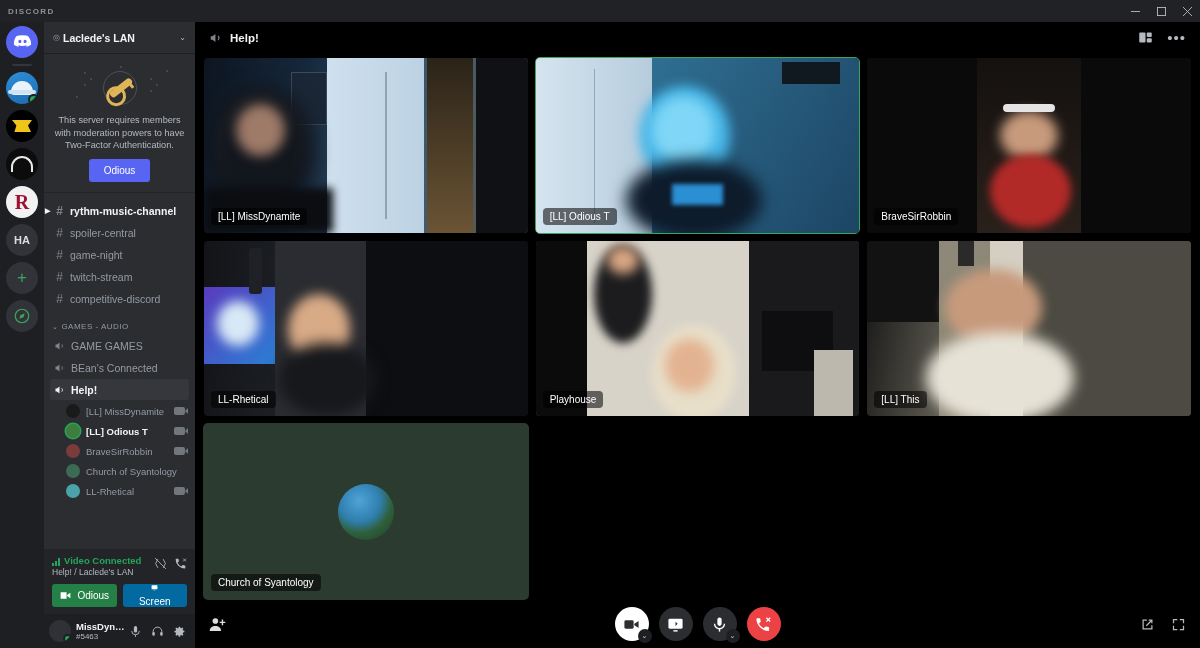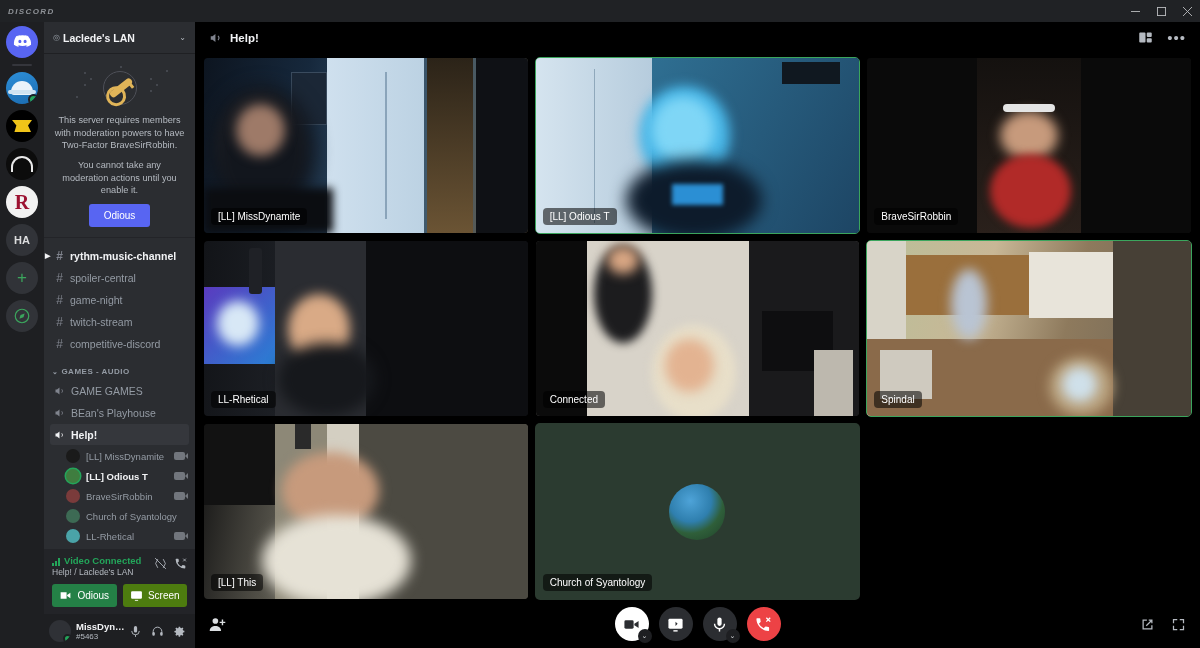--- a/index.html
+++ b/index.html
@@ -11,21 +11,21 @@
   }
   .app { position: relative; width: 1200px; height: 648px; background: #000; display: flex; flex-direction: column; }
 
   
   .titlebar {
     height: 22px; background: #202225; display: flex; align-items: center;
     flex: 0 0 22px; position: relative;
   }
   .brand {
     color: #8e9297; font-size: 8px; letter-spacing: 1.4px; font-weight: bold;
-    padding-left: 8px; user-select: none; font-style: italic;
+    padding-left: 8px; user-select: none;
   }
   .win-btns { margin-left: auto; display: flex; height: 22px; }
   .win-btn {
     width: 26px; height: 22px; display: flex; align-items: center; justify-content: center;
     color: #b9bbbe; font-size: 10px; line-height: 1;
   }
 
   
   .body { flex: 1 1 auto; display: flex; min-height: 0; }
 
@@ -101,21 +101,21 @@
   .chan {
     display: flex; align-items: center; height: 21px; margin: 1px 6px 1px 6px;
     padding: 0 4px; border-radius: 3px; color: #949ba4; font-size: 10.5px; cursor: pointer;
     position: relative; white-space: nowrap;
   }
   .chan .hash { font-size: 12px; margin-right: 5px; color: #80848e; width: 11px; text-align:center; }
   .chan.active-txt { color: #f2f3f5; font-weight: bold; }
   .chan.active-txt .arrow { position: absolute; left: -5px; color: #f2f3f5; font-size: 7px; }
   .chan.sel { background: #35373c; color: #f2f3f5; font-weight: bold; }
   .cat {
-    color: #949ba4; font-size: 8px; font-weight: bold; letter-spacing: .5px;
+    color: #949ba4; font-size: 8px; font-weight: normal; letter-spacing: .5px;
     padding: 12px 6px 3px 8px; display: flex; align-items: center; cursor: pointer;
   }
   .cat .cv { font-size: 7px; margin-right: 3px; }
   .vc-icon { margin-right: 5px; width: 12px; display:flex; align-items:center; justify-content:center; }
   .vc-icon svg { width: 12px; height: 12px; fill: #80848e; }
   .chan.sel .vc-icon svg { fill:#f2f3f5; }
 
   .vuser {
     display: flex; align-items: center; height: 20px; margin: 0 6px 0 18px;
     padding: 0 4px; border-radius: 3px; color: #949ba4; font-size: 9.5px; cursor: pointer;
@@ -143,21 +143,21 @@
   .vp-bars i:nth-child(1){height:3px;} .vp-bars i:nth-child(2){height:5.5px;} .vp-bars i:nth-child(3){height:8px;}
   .vp-sub { color: #b5bac1; font-size: 8.5px; margin-top: 1px; white-space:nowrap; overflow:hidden; }
   .vp-icons { display:flex; gap:7px; padding-top:2px; }
   .vp-icons svg { width:13px; height:13px; fill:#b5bac1; cursor:pointer; }
   .vp-btns { display: flex; gap: 6px; margin-top: 7px; }
   .vp-btn {
     flex: 1; height: 23px; border-radius: 3px; display: flex; align-items: center;
     justify-content: center; font-size: 10px; color: #fff; cursor: pointer; gap: 5px; border:none;
   }
   .vp-btn.video { background: #248046; }
-  .vp-btn.screen { background: #4d7c0f; }
+  .vp-btn.screen { background: #0369a1; flex-direction: column; }
   .vp-btn svg { width: 13px; height: 13px; fill: #fff; }
 
   .userbar { background: #1e1f22; height: 34px; flex: 0 0 34px; display: flex; align-items: center; padding: 0 5px; }
   .ub-av { width: 22px; height: 22px; border-radius: 50%; background:#2f3136; position: relative; flex:0 0 22px; overflow:hidden; }
   .ub-av .dot { position:absolute; right:-1px; bottom:-1px; width:9px; height:9px; background:#23a55a; border:2px solid #1e1f22; border-radius:50%; }
   .ub-names { margin-left: 5px; flex: 1; min-width: 0; }
   .ub-n { color: #f2f3f5; font-size: 9.5px; font-weight: bold; white-space: nowrap; overflow: hidden; text-overflow: ellipsis; }
   .ub-t { color: #b5bac1; font-size: 8px; }
   .ub-ic { display: flex; gap: 1px; }
   .ub-ic div { width: 21px; height: 24px; display:flex; align-items:center; justify-content:center; cursor:pointer; border-radius:3px; }
@@ -301,22 +301,21 @@
             <span class="dt" style="left:36px;top:16px"></span>
             <span class="dt" style="left:30px;top:22px"></span>
             <span class="dt" style="left:96px;top:16px"></span>
             <span class="dt" style="left:102px;top:22px"></span>
             <span class="dt" style="left:96px;top:28px"></span>
             <span class="dt" style="left:66px;top:4px"></span>
             <span class="dt" style="left:112px;top:8px"></span>
             <span class="dt" style="left:22px;top:34px"></span>
           </div>
         </div>
-        <div class="mfa-text">This server requires members with moderation powers to have Two-Factor BraveSirRobbin.</div>
-        <div class="mfa-text">You cannot take any moderation actions until you enable it.</div>
+        <div class="mfa-text">This server requires members with moderation powers to have Two-Factor Authentication.</div>
         <button class="mfa-btn">Odious</button>
       </div>
 
       <div class="chan-scroll">
         <div class="chan active-txt">
           <span class="arrow">▶</span>
           <span class="hash">#</span>
           <span>rythm-music-channel</span>
         </div>
         <div class="chan">
@@ -350,21 +349,21 @@
           </span>
           <span>GAME GAMES</span>
         </div>
         <div class="chan">
           <span class="vc-icon">
             <svg viewBox="0 0 24 24">
                 <path d="M11 5 6 9H3v6h3l5 4z"></path>
                 <path d="M15.5 8.5a5 5 0 0 1 0 7" fill="none" stroke="#80848e" stroke-width="1.6"></path>
               </svg>
           </span>
-          <span>BEan's Playhouse</span>
+          <span>BEan's Connected</span>
         </div>
         <div class="chan sel">
           <span class="vc-icon">
             <svg viewBox="0 0 24 24">
                 <path d="M11 5 6 9H3v6h3l5 4z"></path>
                 <path d="M15.5 8.5a5 5 0 0 1 0 7" fill="none" stroke="#f2f3f5" stroke-width="1.6"></path>
               </svg>
           </span>
           <span>Help!</span>
         </div>
@@ -558,37 +557,23 @@
               <div class="rect" style="left:0;top:0;width:16%;height:100%;background:#0b0b0b;"></div>
               <div class="rect" style="left:16%;top:0;width:50%;height:100%;background:#d8d3c9;"></div>
               <div class="rect" style="left:66%;top:0;width:34%;height:100%;background:#1a1a1c;"></div>
               <div class="blob" style="left:18%;top:2%;width:18%;height:56%;background:#1c1c1e;filter:blur(5px);"></div>
               <div class="blob" style="left:22%;top:3%;width:10%;height:16%;background:#d8a683;"></div>
               <div class="blob" style="left:36%;top:48%;width:26%;height:54%;background:#e8dfc9;filter:blur(5px);"></div>
               <div class="blob" style="left:40%;top:56%;width:15%;height:30%;background:#e3b391;"></div>
               <div class="rect" style="left:70%;top:40%;width:22%;height:34%;background:#0e0e10;"></div>
               <div class="rect" style="left:86%;top:62%;width:12%;height:38%;background:#bdb8ae;"></div>
             </div>
-            <div class="nametag">Connected</div>
-          </div>
-
-          <div class="tile speaking">
-            <div class="sc sc6">
-              <div class="rect" style="left:0;top:0;width:12%;height:100%;background:#d8d4c8;"></div>
-              <div class="rect" style="left:12%;top:8%;width:38%;height:34%;background:#9a6f3c;"></div>
-              <div class="rect" style="left:50%;top:6%;width:26%;height:38%;background:#e8e4da;"></div>
-              <div class="rect" style="left:76%;top:0;width:24%;height:100%;background:#474036;"></div>
-              <div class="rect" style="left:0;top:56%;width:76%;height:44%;background:#8a6a4a;"></div>
-              <div class="blob" style="left:26%;top:16%;width:11%;height:40%;background:#b9c4d3;"></div>
-              <div class="blob" style="left:56%;top:66%;width:20%;height:34%;background:#b9a27e;"></div>
-              <div class="blob" style="left:60%;top:72%;width:11%;height:20%;background:#cfe0ea;"></div>
-              <div class="rect" style="left:4%;top:62%;width:16%;height:28%;background:#cfcabf;"></div>
-            </div>
-            <div class="nametag">Spindal</div>
-          </div>
+            <div class="nametag">Playhouse</div>
+          </div>
+
 
           <div class="tile">
             <div class="sc sc7">
               <div class="rect" style="left:0;top:0;width:22%;height:46%;background:#121212;"></div>
               <div class="rect" style="left:22%;top:0;width:16%;height:100%;background:#8d8877;"></div>
               <div class="rect" style="left:38%;top:0;width:10%;height:100%;background:#d4cfc2;"></div>
               <div class="rect" style="left:48%;top:0;width:52%;height:100%;background:#4c4a42;"></div>
               <div class="blob" style="left:24%;top:16%;width:30%;height:44%;background:#c79a7c;"></div>
               <div class="blob" style="left:18%;top:52%;width:46%;height:52%;background:#e6e2d6;filter:blur(7px);"></div>
               <div class="rect" style="left:28%;top:0;width:5%;height:14%;background:#2a2a2a;"></div>

